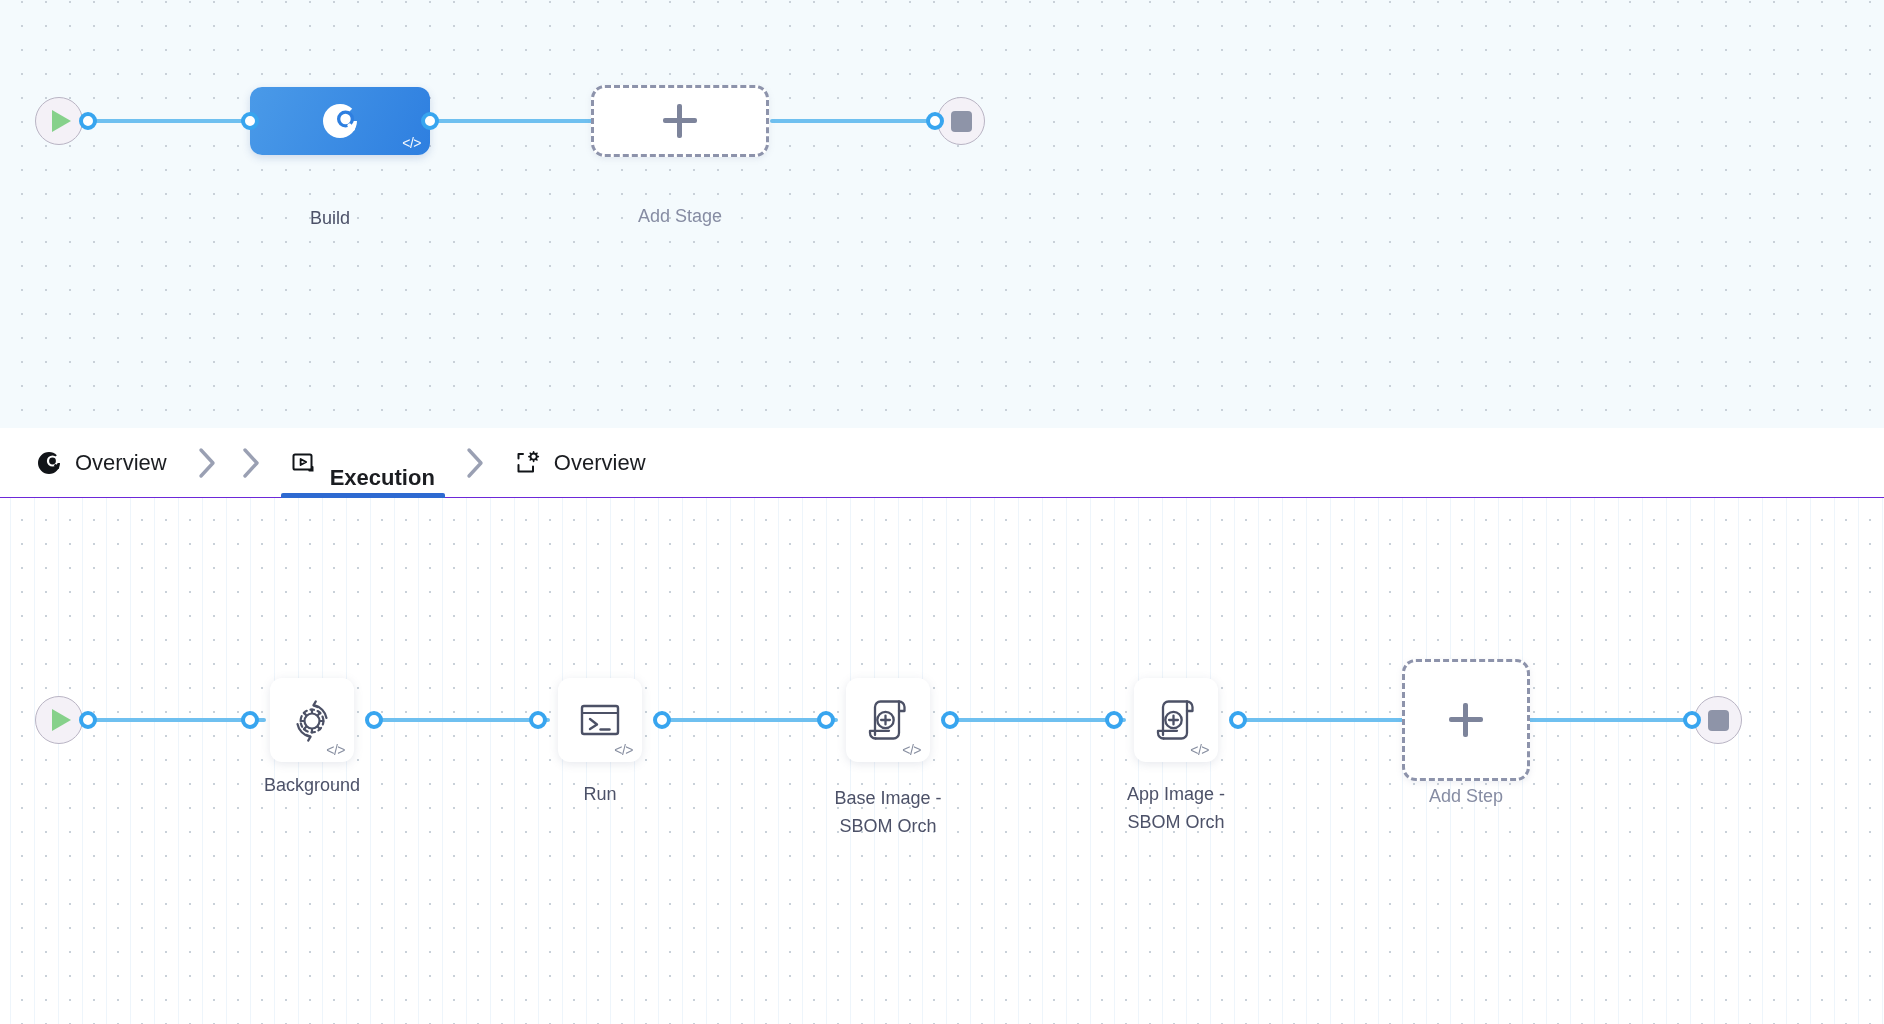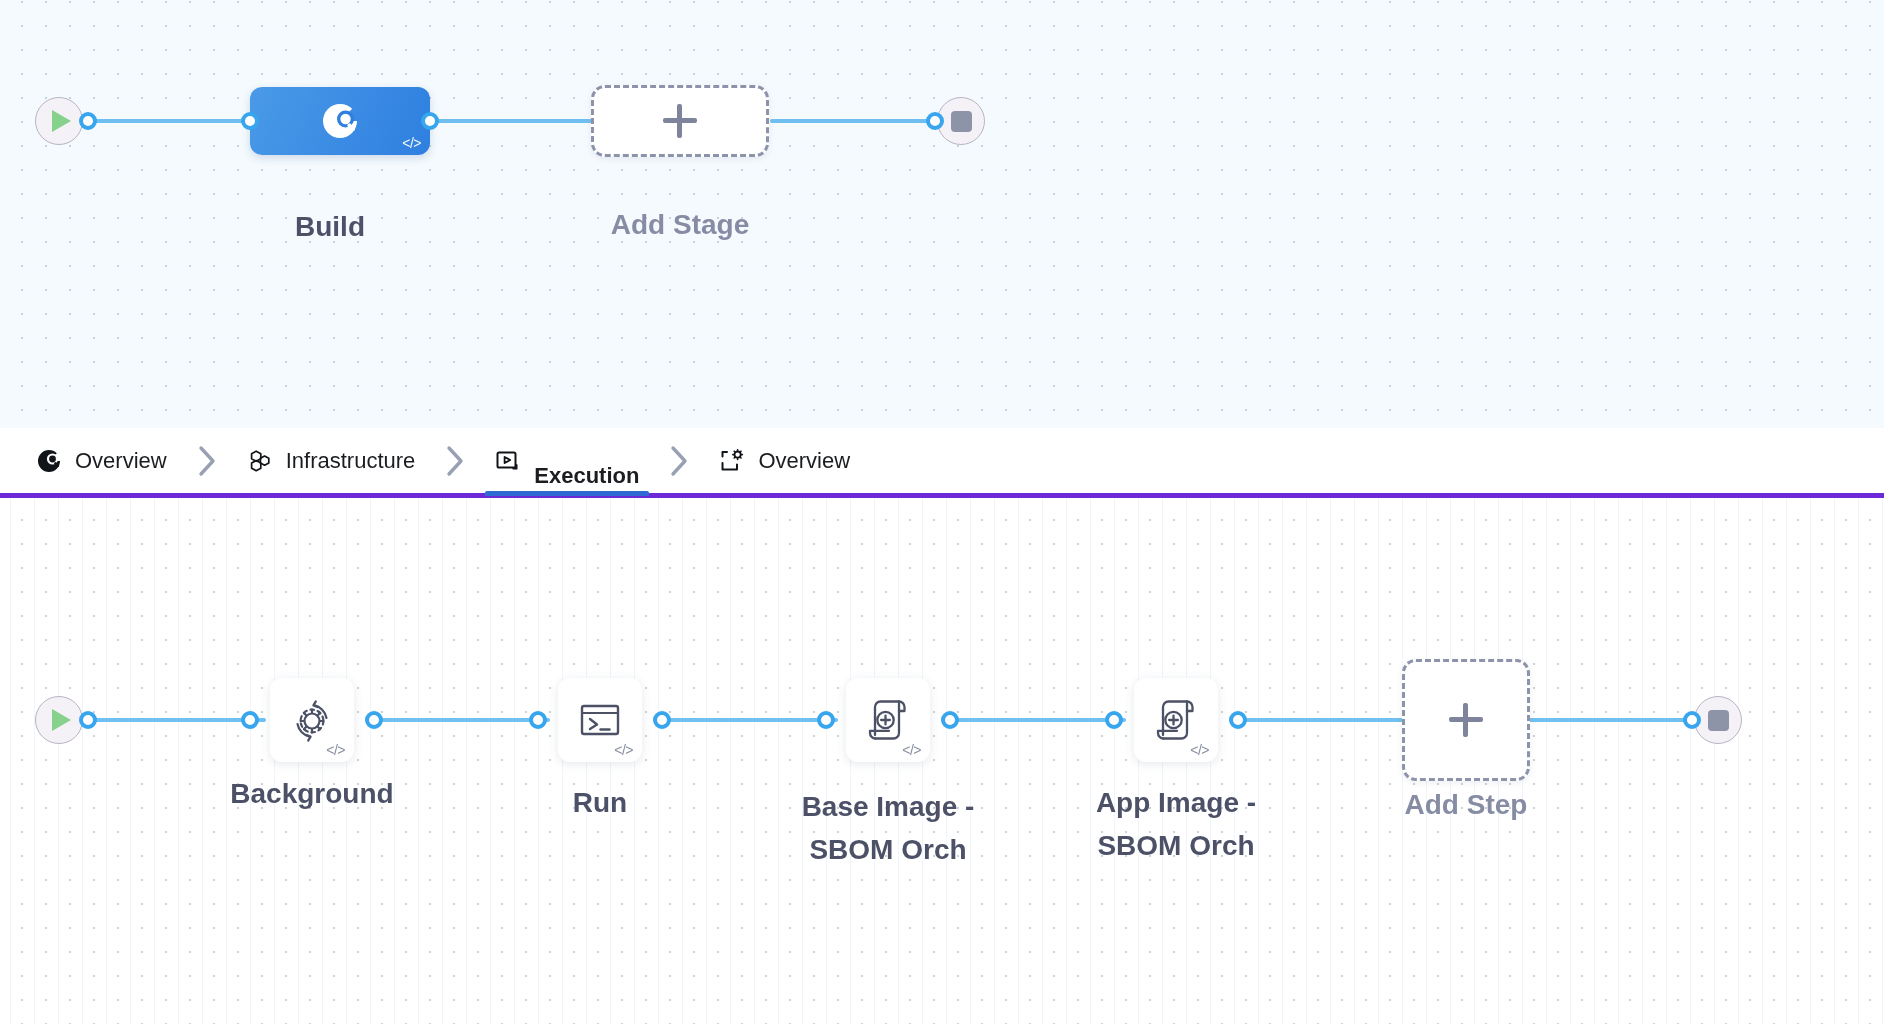--- a/index.html
+++ b/index.html
@@ -19,21 +19,21 @@
       radial-gradient(circle, #c9d1d9 1.2px, transparent 1.3px);
     background-size: 24px 24px;
     background-position: 10px 14px;
     overflow: hidden;
   }
 
   
   .tabbar {
     position: absolute; left: 0; top: 428px; width: 1884px; height: 70px;
     background: #ffffff;
-    border-bottom: 5px solid #6d28d9;
+    border-bottom: 1px solid #6d28d9;
     display: flex; align-items: center;
     padding-left: 18px;
   }
   .tab {
     display: flex; align-items: center; gap: 13px;
     height: 70px;
     padding: 0 18px;
     color: #1b1d21;
     font-size: 22px;
     cursor: pointer;
@@ -140,25 +140,24 @@
     transform: translate(-50%, -50%);
     z-index: 4; cursor: pointer;
   }
 
   
   .node-label {
     position: absolute;
     transform: translateX(-50%);
     text-align: center;
     color: #4c5168;
-    font-size: 28px;
+    font-size: 18px;
     line-height: 1.55;
     white-space: pre-line;
     z-index: 3;
-    font-weight: bold;
   }
   .node-label.muted { color: #868ca3; }
   .node-label.wide { width: 210px; }
 </style>
 </head>
 <body>
 
 <div id="app">
 
   <div class="canvas-top">
@@ -209,28 +208,20 @@
       </svg>
       <span class="tab-label">Overview</span>
     </div>
 
     <div class="chev">
       <svg width="22" height="34" viewBox="0 0 22 34">
         <path d="M5 4 L17 17 L5 30" fill="none" stroke="#9aa0b3" stroke-width="3.4" stroke-linecap="round" stroke-linejoin="round"></path>
       </svg>
     </div>
 
-    <div class="tab">
-      <svg class="tab-icon" viewBox="0 0 26 26">
-        <path d="M9.2 3.2 l4.6 2.5 v5.1 l-4.6 2.5 -4.6 -2.5 v-5.1 z" fill="none" stroke="#111418" stroke-width="1.7" stroke-linejoin="round"></path>
-        <path d="M9.2 12.6 l4.6 2.5 v5.1 l-4.6 2.5 -4.6 -2.5 v-5.1 z" fill="none" stroke="#111418" stroke-width="1.7" stroke-linejoin="round"></path>
-        <path d="M17.6 8 l4.2 2.3 v4.6 l-4.2 2.3 -4.2 -2.3 v-4.6 z" fill="none" stroke="#111418" stroke-width="1.7" stroke-linejoin="round"></path>
-      </svg>
-      <span class="tab-label">Infrastructure</span>
-    </div>
 
     <div class="chev">
       <svg width="22" height="34" viewBox="0 0 22 34">
         <path d="M5 4 L17 17 L5 30" fill="none" stroke="#9aa0b3" stroke-width="3.4" stroke-linecap="round" stroke-linejoin="round"></path>
       </svg>
     </div>
 
     <div class="tab active">
       <svg class="tab-icon" viewBox="0 0 26 26">
         <rect x="2.5" y="4.5" width="18" height="15" rx="1.6" fill="none" stroke="#111418" stroke-width="2"></rect>

